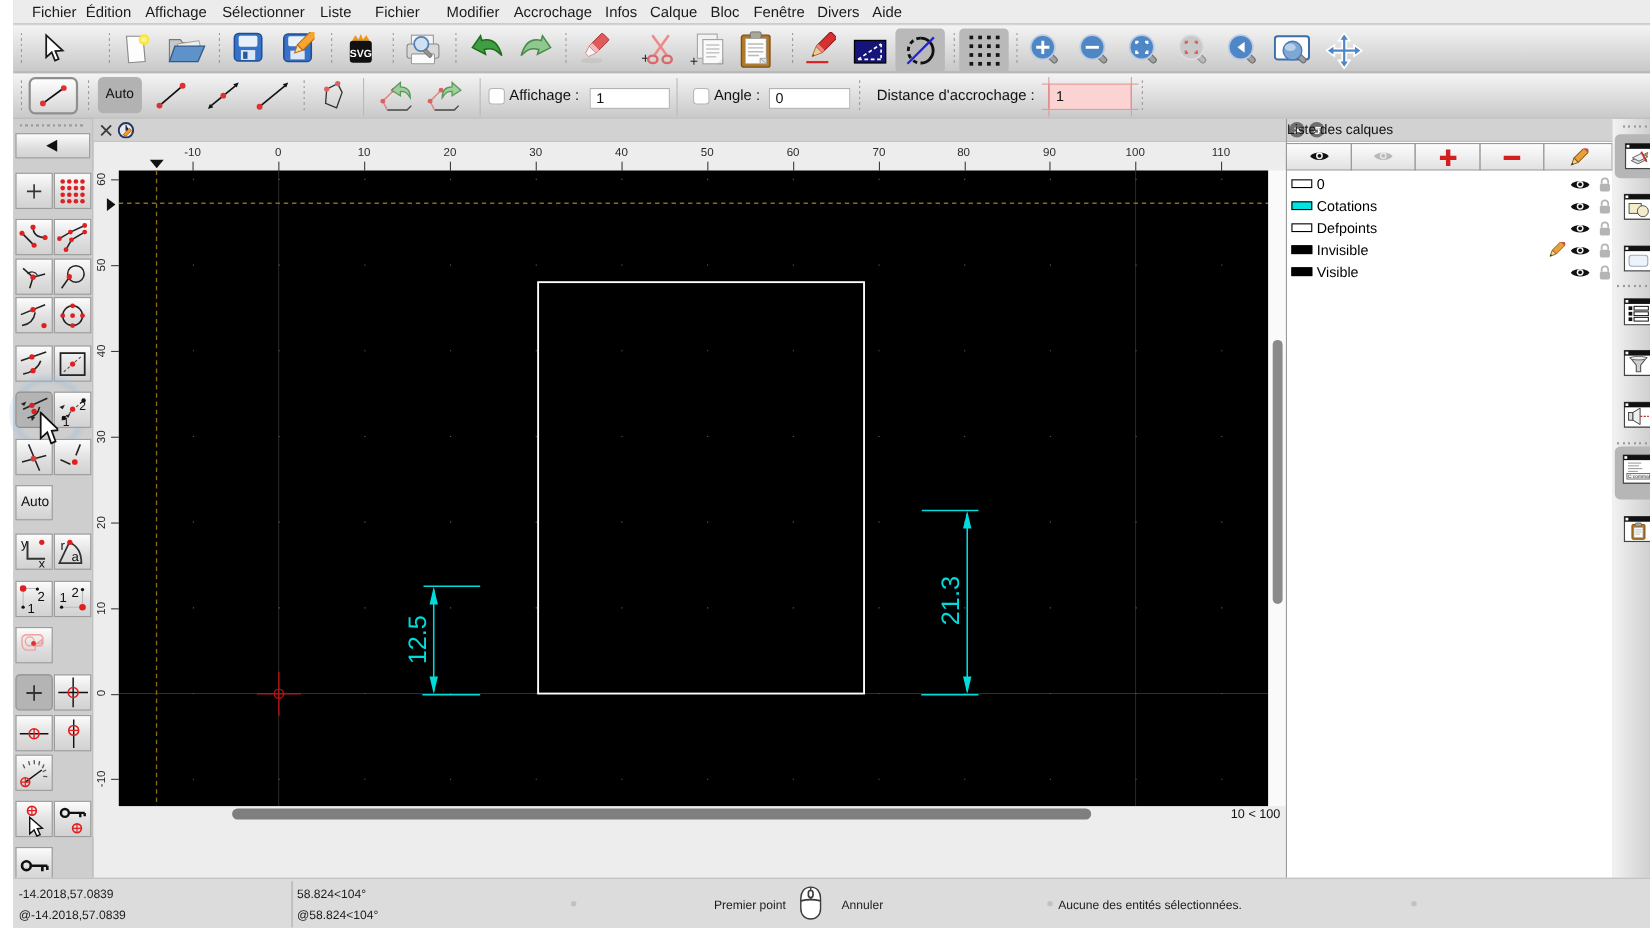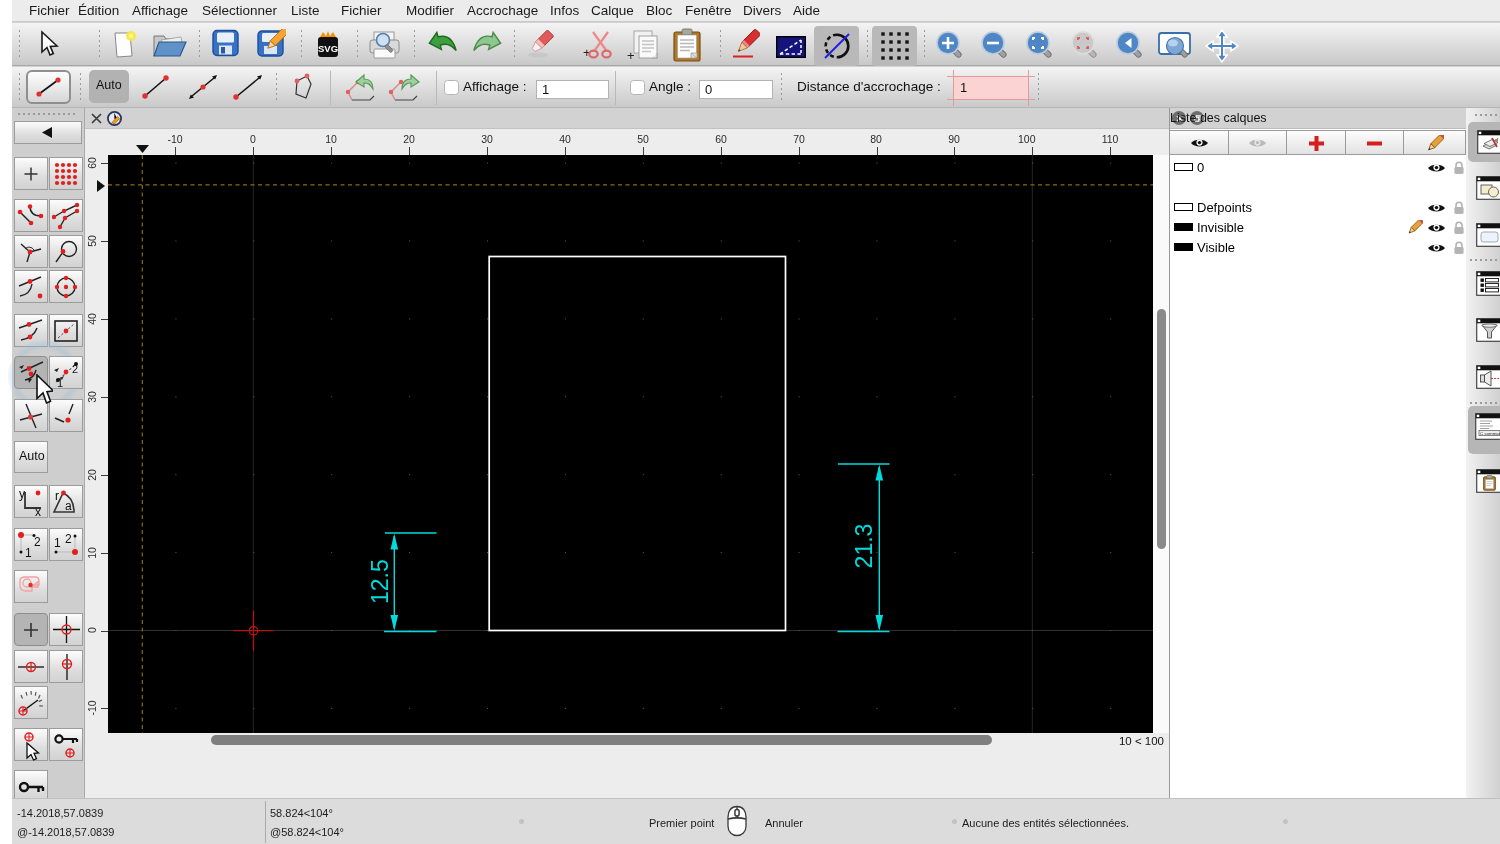--- a/index.html
+++ b/index.html
@@ -562,21 +562,21 @@
         <div class="rlabel" style="left:521px;top:3px;width:28px;text-align:center">50</div>
         <div class="rtick" style="left:534.8px;top:17px;width:1px;height:8px"></div>
         <div class="rlabel" style="left:599px;top:3px;width:28px;text-align:center">60</div>
         <div class="rtick" style="left:612.7px;top:17px;width:1px;height:8px"></div>
         <div class="rlabel" style="left:677px;top:3px;width:28px;text-align:center">70</div>
         <div class="rtick" style="left:690.6px;top:17px;width:1px;height:8px"></div>
         <div class="rlabel" style="left:754px;top:3px;width:28px;text-align:center">80</div>
         <div class="rtick" style="left:768.5px;top:17px;width:1px;height:8px"></div>
         <div class="rlabel" style="left:832px;top:3px;width:28px;text-align:center">90</div>
         <div class="rtick" style="left:846.4px;top:17px;width:1px;height:8px"></div>
-        <div class="rlabel" style="left:910px;top:3px;width:28px;text-align:left">100</div>
+        <div class="rlabel" style="left:910px;top:3px;width:28px;text-align:center">100</div>
         <div class="rtick" style="left:924.3px;top:17px;width:1px;height:8px"></div>
         <div class="rlabel" style="left:988px;top:3px;width:28px;text-align:center">110</div>
         <div class="rtick" style="left:1002.2px;top:17px;width:1px;height:8px"></div>
         <svg style="position:absolute;left:28px;top:15px" width="13" height="8" viewBox="0 0 13 8">
           <path d="M0 0 H13 L6.5 8 Z" fill="#111"></path>
         </svg>
       </div>
     <div id="vruler">
         <div class="rlabel" style="left:-6px;top:1px;width:26px;height:14px;line-height:14px;text-align:center;transform:rotate(-90deg)">60</div>
         <div class="rtick" style="left:16px;top:8.1px;width:7px;height:1px"></div>
@@ -677,20 +677,33 @@
         <div style="position:absolute;left:257px;top:4px"><svg width="19" height="12" viewBox="0 0 19 12">
             <path d="M1 6 C4 1.5 15 1.5 18 6 C15 10.5 4 10.5 1 6 Z" fill="#111"></path>
             <circle cx="9.5" cy="5.6" r="3.1" fill="#f5f5f5"></circle>
             <circle cx="9.5" cy="5.6" r="1.7" fill="#111"></circle>
           </svg></div>
         <div style="position:absolute;left:283px;top:3px"><svg width="12" height="14" viewBox="0 0 12 14">
             <path d="M3 6 V4.5 C3 2.5 4.2 1.2 6 1.2 C7.8 1.2 9 2.5 9 4.5 V6" fill="none" stroke="#b4b4b4" stroke-width="1.6"></path>
             <rect x="1.4" y="6" width="9.2" height="7" rx="1.4" fill="#b4b4b4"></rect>
           </svg></div>
       </div>
+      <div class="layerrow" style="top:70px">
+        <div style="position:absolute;left:4px;top:5px;width:19px;height:8px;background:#00e4e4;border:1.4px solid #000"></div>
+        <div style="position:absolute;left:27px;top:2px">Cotations</div>
+        <div style="position:absolute;left:257px;top:4px"><svg width="19" height="12" viewBox="0 0 19 12">
+            <path d="M1 6 C4 1.5 15 1.5 18 6 C15 10.5 4 10.5 1 6 Z" fill="#111"></path>
+            <circle cx="9.5" cy="5.6" r="3.1" fill="#f5f5f5"></circle>
+            <circle cx="9.5" cy="5.6" r="1.7" fill="#111"></circle>
+          </svg></div>
+        <div style="position:absolute;left:283px;top:3px"><svg width="12" height="14" viewBox="0 0 12 14">
+            <path d="M3 6 V4.5 C3 2.5 4.2 1.2 6 1.2 C7.8 1.2 9 2.5 9 4.5 V6" fill="none" stroke="#b4b4b4" stroke-width="1.6"></path>
+            <rect x="1.4" y="6" width="9.2" height="7" rx="1.4" fill="#b4b4b4"></rect>
+          </svg></div>
+      </div>
       <div class="layerrow" style="top:110px">
         <div style="position:absolute;left:4px;top:5px;width:19px;height:8px;background:#000;border:1.4px solid #000"></div>
         <div style="position:absolute;left:27px;top:2px">Invisible</div>
         <div style="position:absolute;left:236px;top:2px"><svg width="17" height="16" viewBox="0 0 17 16">
             <g transform="rotate(45 8 8)">
               <rect x="5.6" y="-2" width="5" height="11.5" fill="#e8a03a" stroke="#8a5a10" stroke-width="0.8"></rect>
               <rect x="5.6" y="-3.5" width="5" height="2.4" fill="#c05050"></rect>
               <path d="M5.6 9.5 L10.6 9.5 L8.1 15 Z" fill="#f2d0a0" stroke="#8a5a10" stroke-width="0.8"></path>
               <path d="M7.3 13.2 L8.9 13.2 L8.1 15 Z" fill="#222"></path>
             </g>

